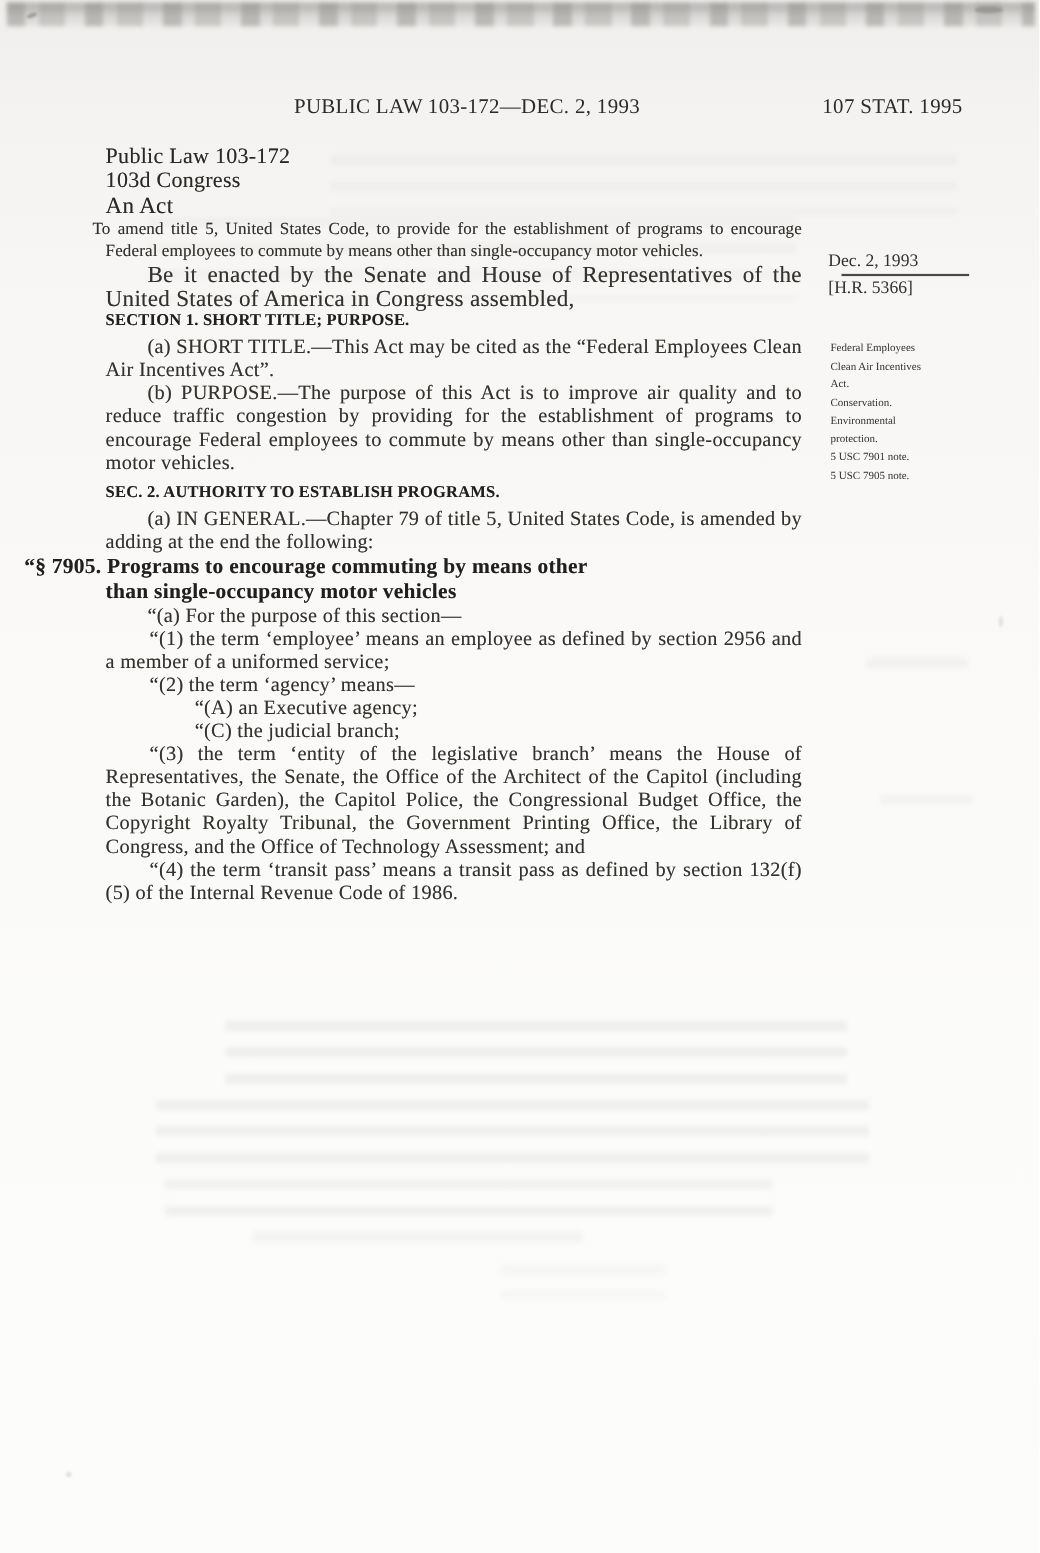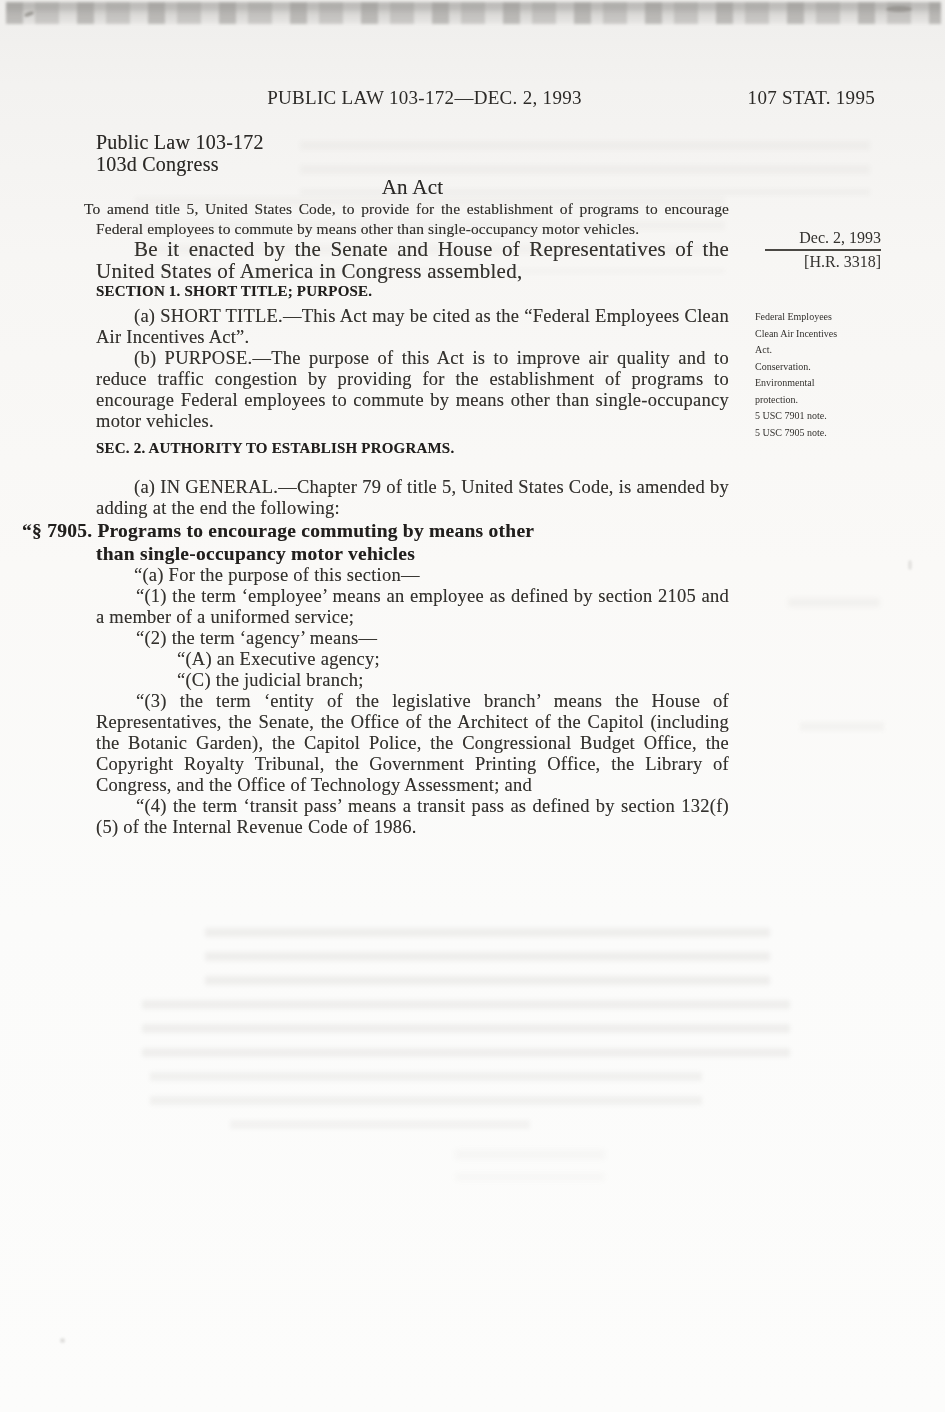--- a/index.html
+++ b/index.html
@@ -51,42 +51,42 @@
     font-size:19px;letter-spacing:.3px;color:#2c2a27;
   }
   
   .body-col{
     position:absolute;left:96px;top:131px;width:633px;
     font-size:18.5px;line-height:21px;letter-spacing:.25px;color:#34322e;
     text-shadow:0 0 .4px rgba(45,43,40,.45);
   }
   .body-col p,.body-col div{margin:0;padding:0;}
   .law-number,.congress{font-size:20px;line-height:22px;color:#2b2926;}
-  .an-act{margin-top:8px;text-align:center;font-size:21px;line-height:24px;color:#2b2926;}
+  .an-act{margin-top:8px;text-align:left;font-size:21px;line-height:24px;color:#2b2926;}
   .long-title{
     margin-top:16px;font-size:15.5px;line-height:19.5px;letter-spacing:.1px;
     padding-left:12px;text-indent:-12px;text-align:justify;color:#33312d;
   }
   .enacting{margin-top:7px;font-size:21px;line-height:22px;text-indent:38px;text-align:justify;}
   .sec-head{margin-top:9px;font-weight:700;font-size:15px;line-height:18px;letter-spacing:.2px;color:#211f1d;}
   .sec-head.second{margin-top:7px;}
   .para{text-indent:38px;text-align:justify;}
   .para.first{margin-top:6px;}
-  .para.gap{margin-top:20px;}
+  .para.gap{margin-top:5px;}
   .code-head{
     margin-top:5px;font-weight:700;font-size:19.5px;line-height:23px;color:#211f1d;
     padding-left:74px;text-indent:-74px;max-width:600px;
   }
   .clause-intro{margin-top:7px;text-indent:38px;}
   .lvl1{margin-left:41px;text-indent:40px;text-align:justify;}
   .lvl2{margin-left:41px;text-indent:81px;text-align:justify;}
   
   .date-block{
     position:absolute;top:229px;left:753px;width:128px;
-    text-align:right;font-size:16px;line-height:18px;color:#33312e;
+    text-align:left;font-size:16px;line-height:18px;color:#33312e;
   }
   .date-rule{border:0;border-top:2px solid #4a4844;margin:2px 0 2px 12px;}
   .side-notes{
     position:absolute;top:309px;left:755px;width:95px;
     font-size:10px;line-height:16.5px;color:#33312e;
   }
 </style>
 </head>
 <body>
 
@@ -106,21 +106,21 @@
   <div class="ghost gE3"></div>
   <div class="ghost gE4"></div>
   <div class="ghost gF"></div>
 
   <div class="running-head">PUBLIC LAW 103-172—DEC. 2, 1993</div>
   <div class="stat-cite">107 STAT. 1995</div>
 
   <div class="date-block">
     <div>Dec. 2, 1993</div>
     <hr class="date-rule">
-    <div>[H.R. 3318]</div>
+    <div>[H.R. 5366]</div>
   </div>
   <div class="side-notes">
     <div>Federal Employees Clean Air Incentives Act.</div>
     <div>Conservation.</div>
     <div>Environmental protection.</div>
     <div>5 USC 7901 note.</div>
     <div>5 USC 7905 note.</div>
   </div>
 
   <main class="body-col">
@@ -134,21 +134,21 @@
     <p class="sec-head">SECTION 1. SHORT TITLE; PURPOSE.</p>
     <p class="para first">(a) SHORT TITLE.—This Act may be cited as the “Federal Employees Clean Air Incentives Act”.</p>
     <p class="para">(b) PURPOSE.—The purpose of this Act is to improve air quality and to reduce traffic congestion by providing for the establishment of programs to encourage Federal employees to commute by means other than single-occupancy motor vehicles.</p>
 
     <p class="sec-head second">SEC. 2. AUTHORITY TO ESTABLISH PROGRAMS.</p>
     <p class="para gap">(a) IN GENERAL.—Chapter 79 of title 5, United States Code, is amended by adding at the end the following:</p>
 
     <p class="code-head"><span>“§ 7905. Programs to encourage commuting by means other</span><br><span>than single-occupancy motor vehicles</span></p>
 
     <p class="clause-intro">“(a) For the purpose of this section—</p>
-    <p class="lvl1">“(1) the term ‘employee’ means an employee as defined by section 2105 and a member of a uniformed service;</p>
+    <p class="lvl1">“(1) the term ‘employee’ means an employee as defined by section 2956 and a member of a uniformed service;</p>
     <p class="lvl1">“(2) the term ‘agency’ means—</p>
     <p class="lvl2">“(A) an Executive agency;</p>
     <p class="lvl2">“(C) the judicial branch;</p>
     <p class="lvl1">“(3) the term ‘entity of the legislative branch’ means the House of Representatives, the Senate, the Office of the Architect of the Capitol (including the Botanic Garden), the Capitol Police, the Congressional Budget Office, the Copyright Royalty Tribunal, the Government Printing Office, the Library of Congress, and the Office of Technology Assessment; and</p>
     <p class="lvl1">“(4) the term ‘transit pass’ means a transit pass as defined by section 132(f)(5) of the Internal Revenue Code of 1986.</p>
   </main>
 
 </div>
 
 </body></html>

